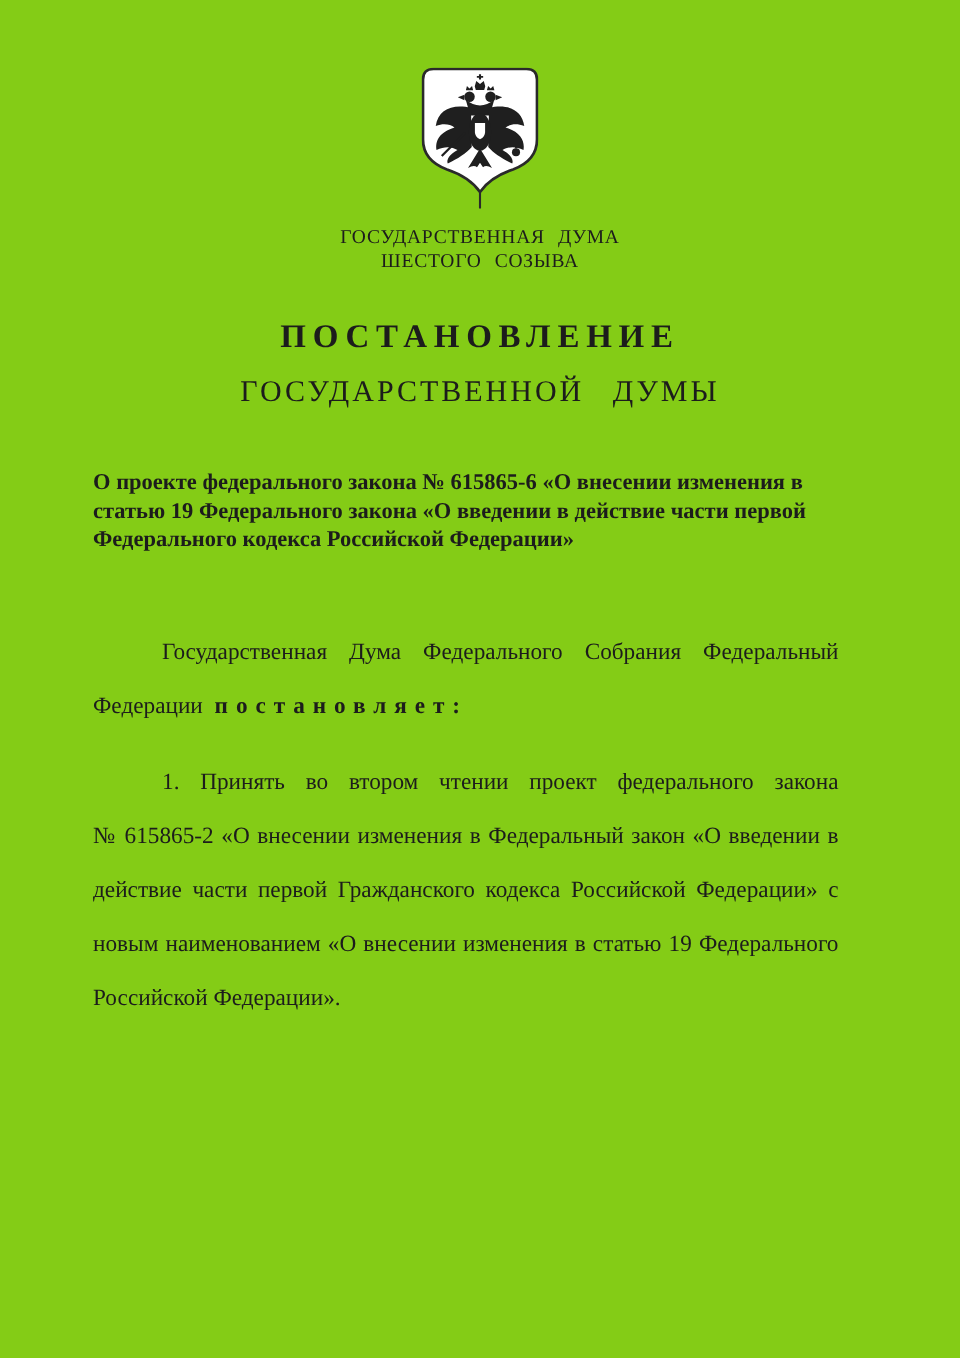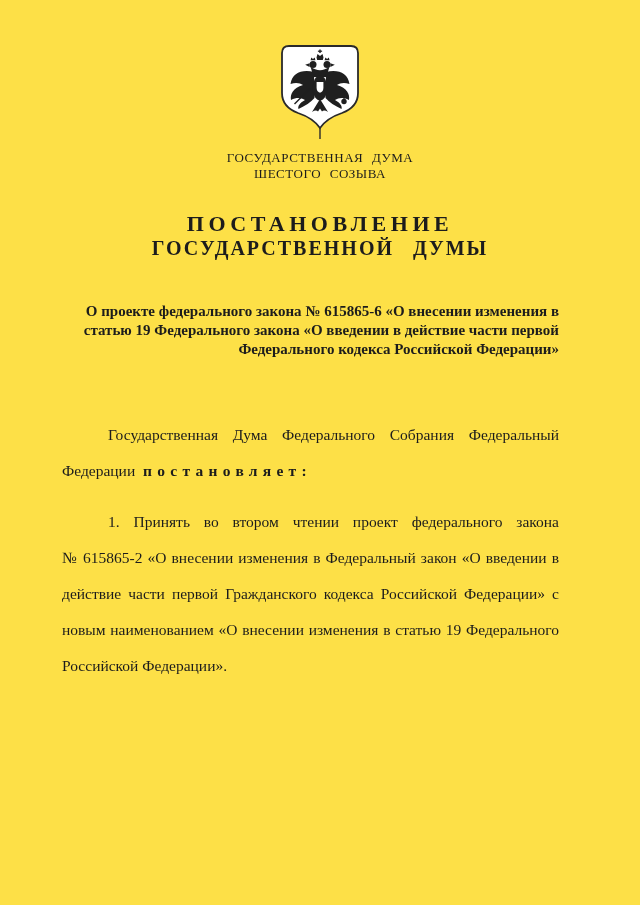--- a/index.html
+++ b/index.html
@@ -4,21 +4,21 @@
 <style>
   html, body {
     margin: 0;
     padding: 0;
     background: #ffffff;
   }
   .page {
     position: relative;
     width: 640px;
     height: 905px;
-    background: #fde047;
+    background: #84cc16;
     color: #1c1c1c;
     font-family: "Liberation Serif", "DejaVu Serif", serif;
     overflow: hidden;
   }
 
   
   .emblem {
     position: absolute;
     top: 45px;
     left: 281px;
@@ -53,31 +53,30 @@
     font-size: 22px;
     font-weight: bold;
     letter-spacing: 4.5px;
     line-height: 25px;
   }
   .doc-title .t2 {
     font-size: 20px;
     letter-spacing: 2px;
     word-spacing: 12px;
     line-height: 24px;
-    margin-top: 0;
-    font-weight: bold;
+    margin-top: 13px;
   }
 
   
   .subject {
     position: absolute;
-    top: 302px;
+    top: 313px;
     left: 62px;
     width: 497px;
-    text-align: right;
+    text-align: left;
     font-weight: bold;
     font-size: 15px;
     line-height: 19px;
   }
 
   
   .preamble {
     position: absolute;
     top: 417px;
     left: 62px;

